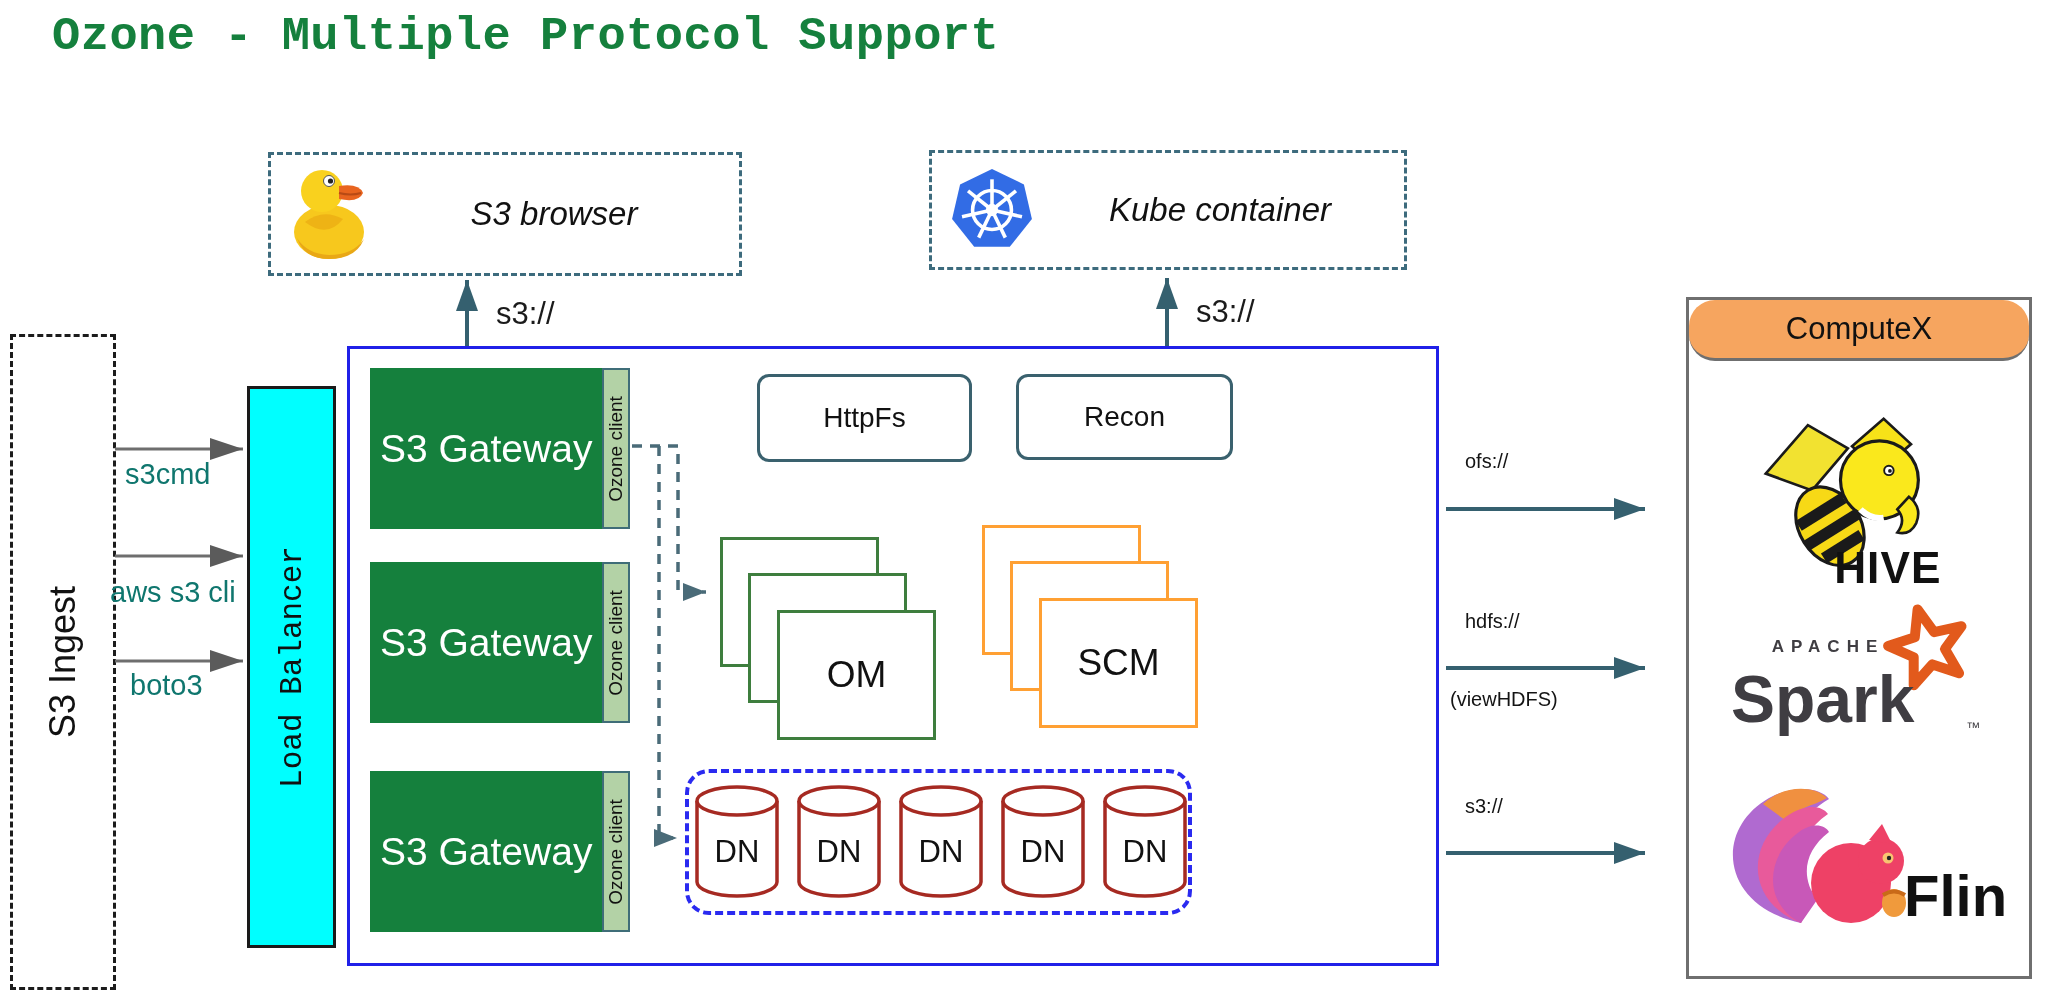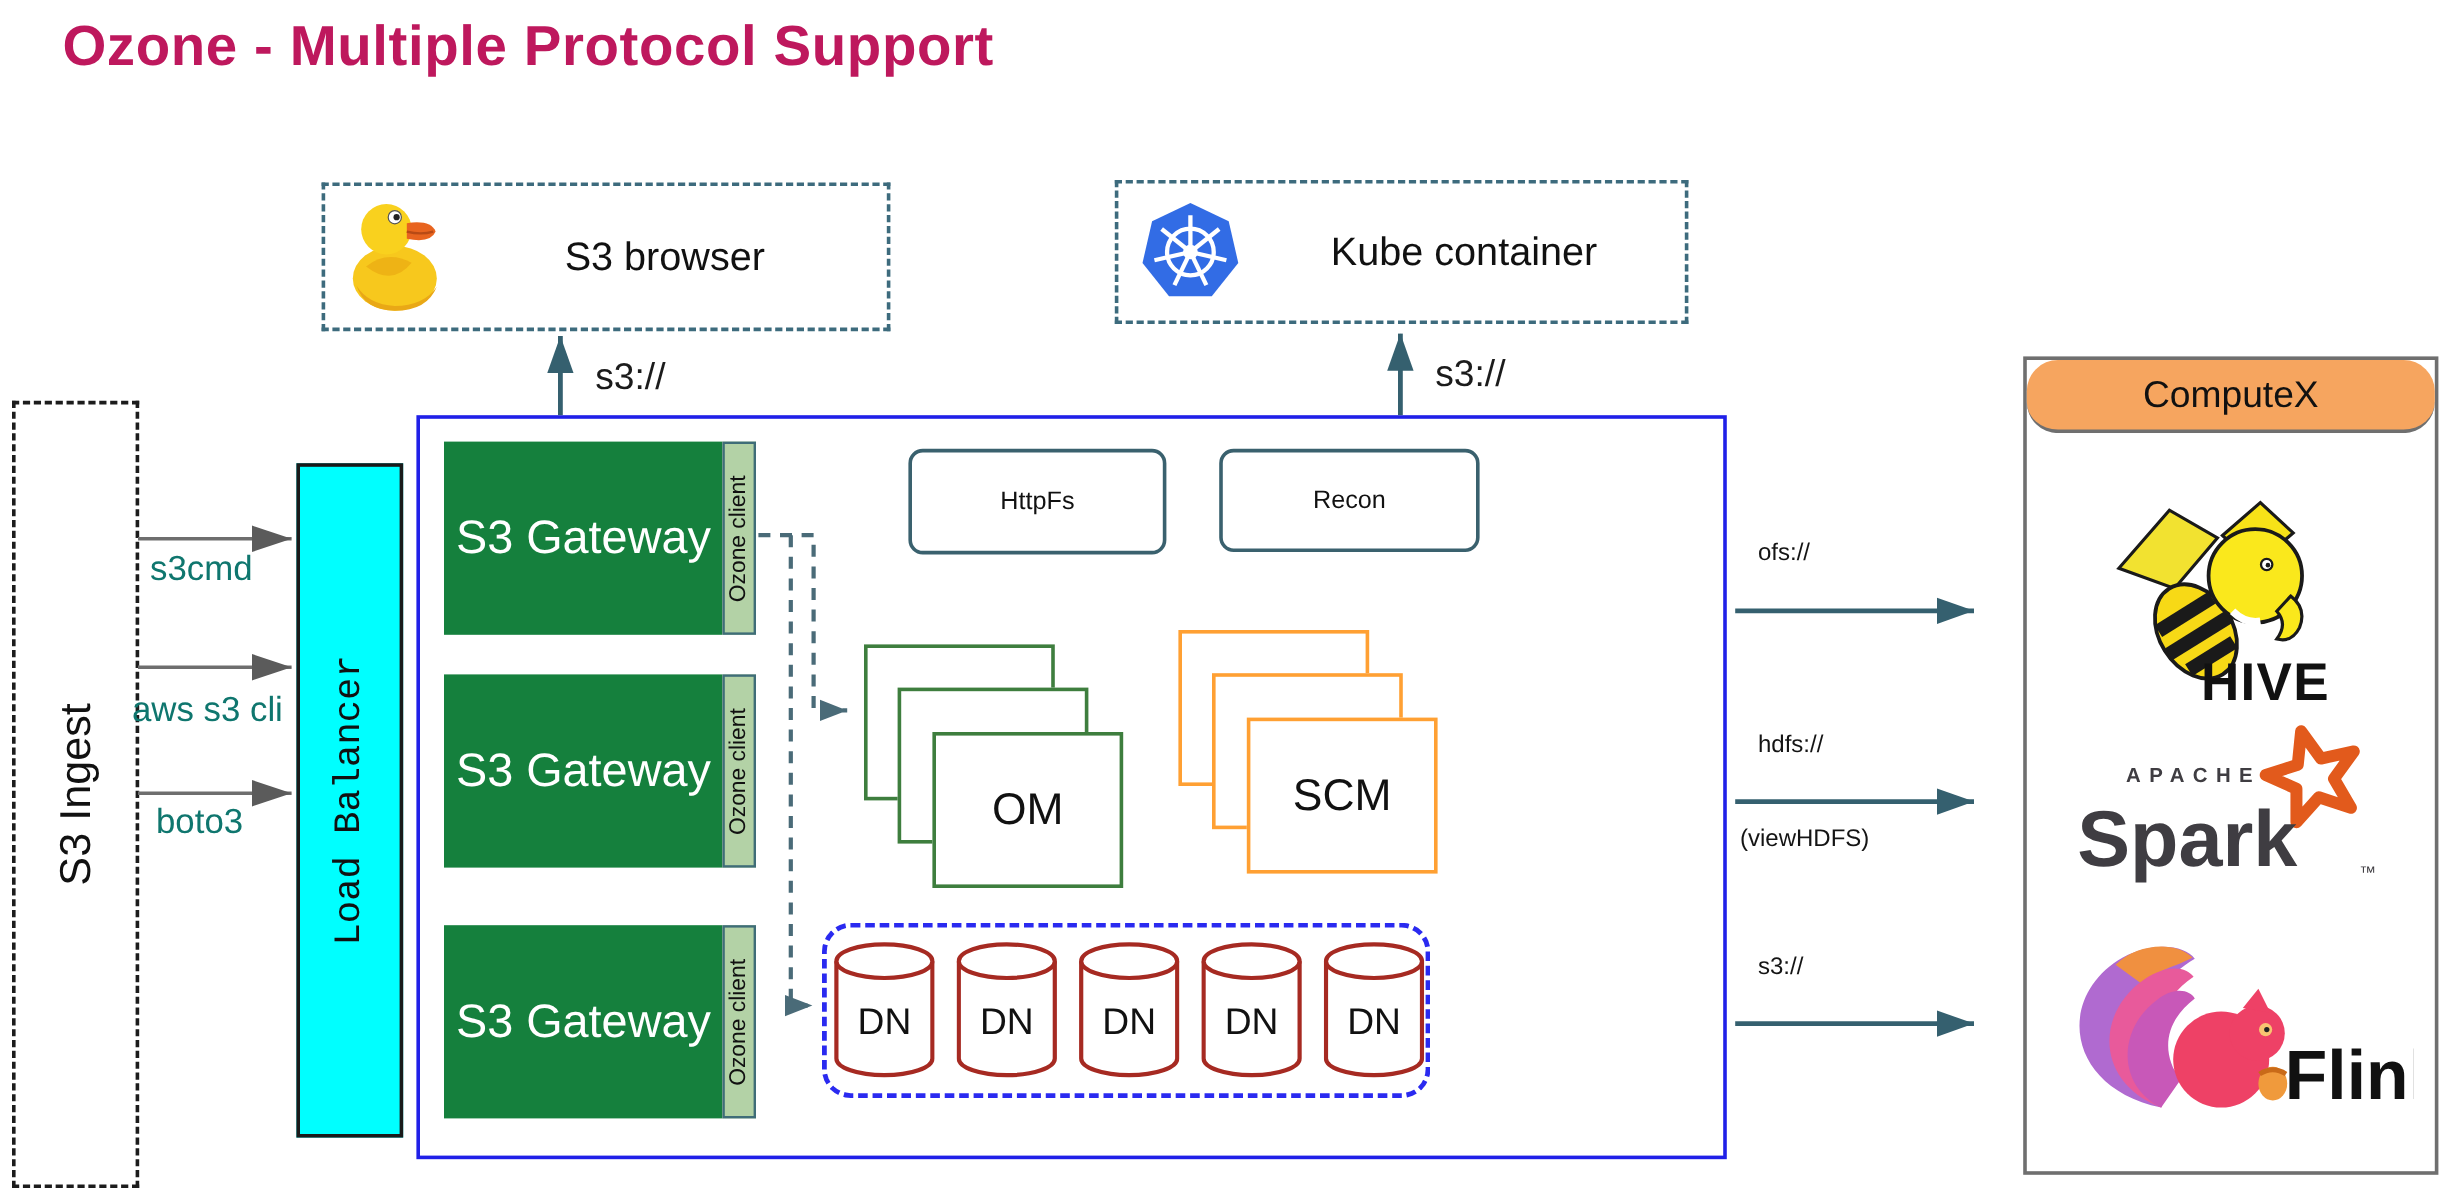--- a/index.html
+++ b/index.html
@@ -1,24 +1,24 @@
 <!DOCTYPE html>
 <html><head>
 <meta charset="utf-8">
 <style>
   html,body{margin:0;padding:0;background:#fff;}
   body{font-family:"Liberation Sans","DejaVu Sans",sans-serif;}
   #canvas{position:relative;width:2048px;height:993px;background:#fff;overflow:hidden;}
 
   .abs{position:absolute;}
-  .page-title{left:52px;top:10px;font-size:47px;font-weight:600;color:#be185d;letter-spacing:.5px;}
+  .page-title{left:52px;top:10px;font-size:47px;font-weight:600;color:#15803d;letter-spacing:.5px;font-family:Liberation Mono, monospace;}
 
   
   .endpoint-box{border:3px dashed #3d6b7d;background:#fff;display:flex;align-items:center;}
-  .endpoint-box .ep-label{flex:1;text-align:center;font-size:33px;color:#111;}
+  .endpoint-box .ep-label{flex:1;text-align:center;font-size:33px;color:#111;font-style:italic;}
   #s3-browser-box{left:268px;top:152px;width:468px;height:118px;}
   #kube-box{left:929px;top:150px;width:472px;height:114px;}
 
   
   #ingest-box{left:10px;top:334px;width:100px;height:650px;border:3px dashed #1c1c1c;}
   .vlabel{position:absolute;left:50%;top:50%;transform:translate(-50%,-50%) rotate(-90deg);white-space:nowrap;}
   #ingest-box .vlabel{font-size:36px;color:#111;}
   .client-label{font-size:29px;color:#0f766e;}
   #lbl-s3cmd{left:125px;top:458px;}
   #lbl-awscli{left:110px;top:576px;}
@@ -36,21 +36,21 @@
   #main-box{left:347px;top:346px;width:1086px;height:614px;border:3px solid #2020e8;background:transparent;}
 
   .gateway{display:flex;width:260px;height:161px;}
   .gateway .gw-body{width:236px;background:#15803d;color:#fff;display:flex;align-items:center;justify-content:center;font-size:39px;}
   .gateway .gw-strip{position:relative;width:24px;background:#b3d2a6;border:2px solid #3f6d78;}
   .gateway .gw-strip .vlabel{font-size:19px;color:#111;}
   #gateway-1{left:370px;top:368px;}
   #gateway-2{left:370px;top:562px;}
   #gateway-3{left:370px;top:771px;}
 
-  .svc-box{border:3px solid #3a616e;border-radius:12px;background:#fff;display:flex;align-items:center;justify-content:center;font-size:21px;color:#111;}
+  .svc-box{border:3px solid #3a616e;border-radius:12px;background:#fff;display:flex;align-items:center;justify-content:center;font-size:28px;color:#111;}
   #httpfs-box{left:757px;top:374px;width:209px;height:82px;}
   #recon-box{left:1016px;top:374px;width:211px;height:80px;}
 
   .stack{width:212px;height:199px;}
   .stack .card{position:absolute;width:153px;height:124px;background:#fff;display:flex;align-items:center;justify-content:center;}
   .stack .c1{left:0;top:0;}
   .stack .c2{left:28px;top:36px;}
   .stack .c3{left:57px;top:73px;font-size:37px;color:#111;}
   #om-stack{left:720px;top:537px;}
   #om-stack .card{border:3px solid #3e7e3e;}

